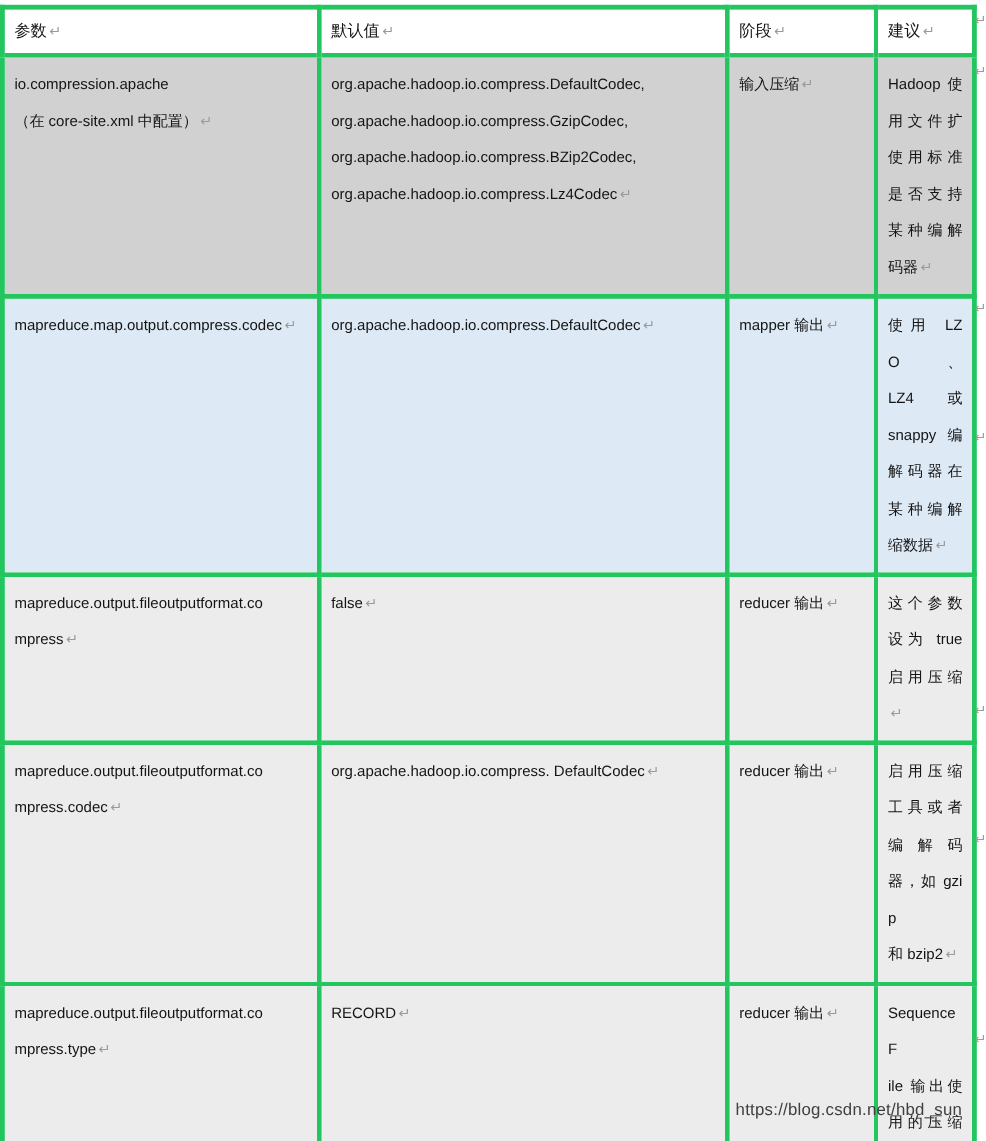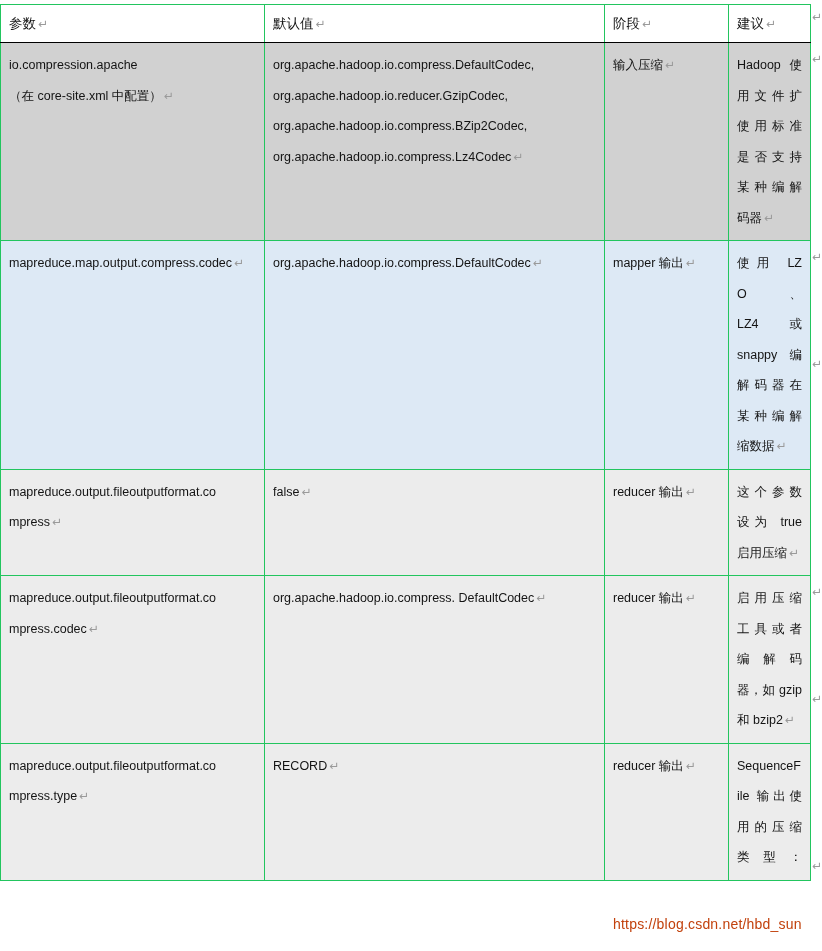--- a/index.html
+++ b/index.html
@@ -17,21 +17,21 @@
 
   .doc-table {
     border-collapse: collapse;
     table-layout: fixed;
     width: 810px;
     margin: 4px 0 0 0;
     border-top: 1.5px solid #000;
   }
 
   .doc-table td {
-    border: 1px solid #22c55e;
+    border: 4px solid #22c55e;
     vertical-align: top;
     padding: 7px 8px 7px 8px;
     font-size: 12.5px;
     line-height: 30.5px;
     color: #141414;
     background: #ffffff;
     word-break: break-all;
     position: relative;
   }
 
@@ -94,21 +94,21 @@
     color: #9a9a9a;
     font-size: 12px;
     font-family: "DejaVu Sans", sans-serif;
   }
 
   .watermark {
     position: absolute;
     left: 613px;
     top: 916px;
     font-size: 14px;
-    color: #c2410c;
+    color: #404040;
     font-family: "Liberation Sans", sans-serif;
     letter-spacing: 0.2px;
     white-space: nowrap;
     pointer-events: none;
   }
 
   .top-rule {
     position: absolute;
     left: 0; top: 1px;
     width: 822px; height: 2px;
@@ -142,21 +142,21 @@
           <span class="cell-line cn last">建议<span class="pilcrow">↵</span></span>
         </td>
       </tr>
       <tr class="tint-gray">
         <td class="col-param">
           <span class="cell-line">io.compression.apache</span>
           <span class="cell-line last">（在 core-site.xml 中配置）<span class="pilcrow">↵</span></span>
         </td>
         <td class="col-default">
           <span class="cell-line">org.apache.hadoop.io.compress.DefaultCodec,</span>
-          <span class="cell-line">org.apache.hadoop.io.reducer.GzipCodec,</span>
+          <span class="cell-line">org.apache.hadoop.io.compress.GzipCodec,</span>
           <span class="cell-line">org.apache.hadoop.io.compress.BZip2Codec,</span>
           <span class="cell-line last">org.apache.hadoop.io.compress.Lz4Codec<span class="pilcrow">↵</span></span>
         </td>
         <td class="col-phase">
           <span class="cell-line last">输入压缩<span class="pilcrow">↵</span></span>
         </td>
         <td class="col-advice advice">
           <span class="cell-line">Hadoop 使</span>
           <span class="cell-line">用文件扩</span>
           <span class="cell-line">使用标准</span>

